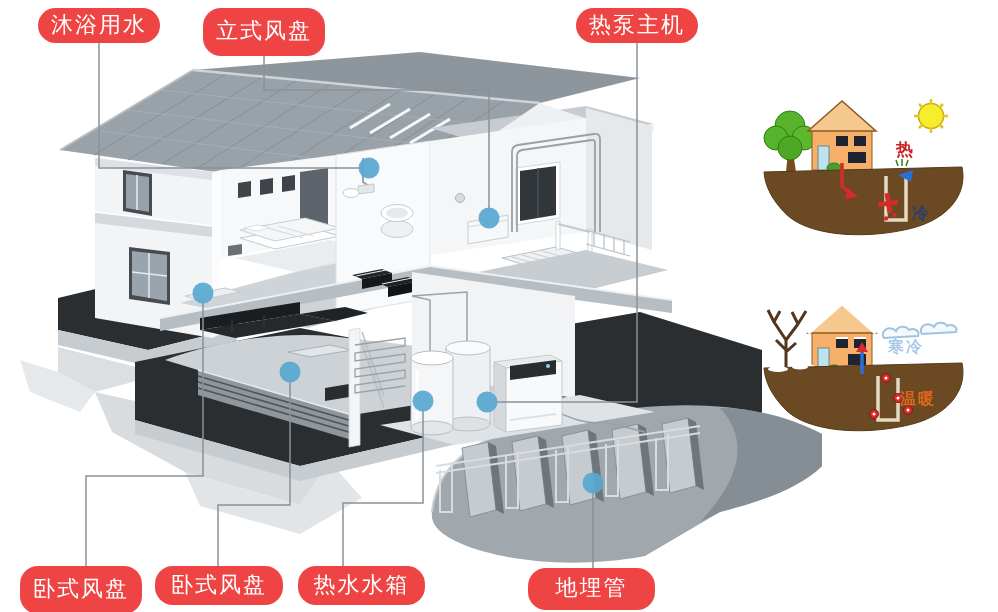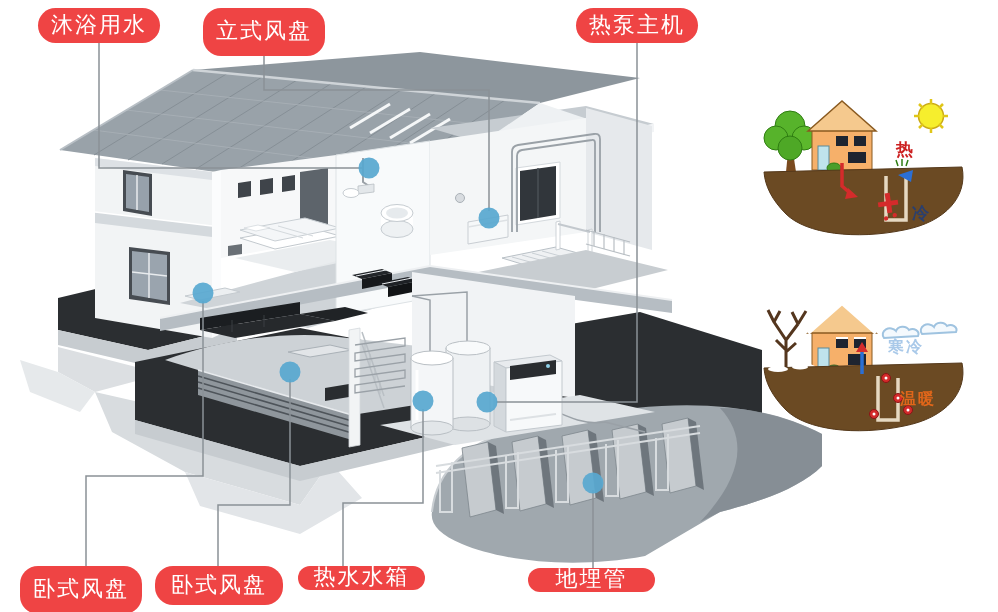--- a/index.html
+++ b/index.html
@@ -405,20 +405,20 @@
   </div>
   <div class="callout" style="left:576px;top:8px;width:122px;height:35px;text-align:center;">
     <span>热泵主机</span>
   </div>
   <div class="callout" style="left:20px;top:566px;width:122px;height:48px;">
     <span>卧式风盘</span>
   </div>
   <div class="callout" style="left:155px;top:566px;width:128px;height:39px;">
     <span>卧式风盘</span>
   </div>
-  <div class="callout" style="left:298px;top:566px;width:127px;height:24px;">
+  <div class="callout" style="left:298px;top:566px;width:127px;height:39px;">
     <span>热水水箱</span>
   </div>
-  <div class="callout" style="left:528px;top:568px;width:127px;height:24px;justify-content:center;">
+  <div class="callout" style="left:528px;top:568px;width:127px;height:42px;justify-content:center;">
     <span>地埋管</span>
   </div>
 
 </div>
 
 </body></html>

